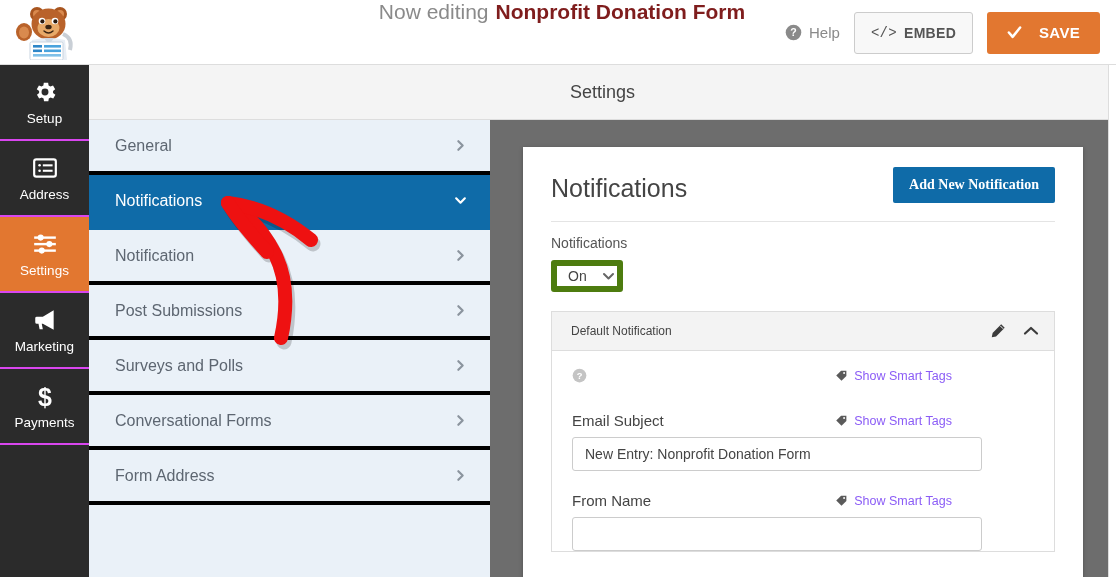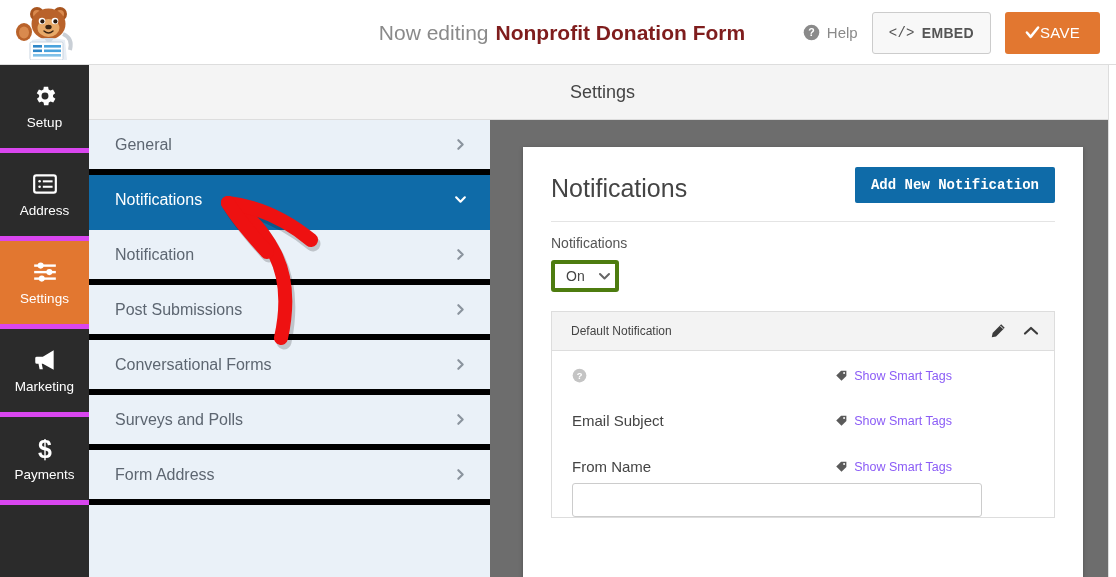--- a/index.html
+++ b/index.html
@@ -19,59 +19,59 @@
     background: #ffffff;
     border-bottom: 1px solid #dddddd;
     display: flex; align-items: center;
   }
   .logo-wrap { width: 90px; height: 65px; display:flex; align-items:center; justify-content:center; }
   .bear { position: relative; width: 62px; height: 56px; }
   .bear svg { display:block; }
 
   .title-center {
     position: absolute; left: 0; right: 0; top: 0; height: 65px;
-    display: flex; align-items: center; justify-content: center;
+    display: flex; align-items: flex-start; justify-content: center;
     pointer-events: none;
     margin-left: 8px;
   }
   .title-now { font-size: 21px; color: #8a8a8a; font-weight: 400; }
   .title-name { font-size: 21px; color: #7f1d1d; font-weight: bold; margin-left: 7px; }
 
   .topbar-right {
     position: absolute; right: 16px; top: 0; height: 65px;
     display: flex; align-items: center; gap: 14px;
   }
   .help-btn { display: flex; align-items: center; gap: 7px; color: #8a8a8a; font-size: 15px; cursor: pointer; }
   .help-ico { width: 17px; height: 17px; display:block; }
   .embed-btn {
     display: flex; align-items: center; gap: 7px;
     height: 42px; padding: 0 16px;
     background: #f8f8f8; border: 1px solid #cccccc; border-radius: 3px;
     color: #555555; font-size: 14px; font-weight: bold; letter-spacing: .3px; cursor: pointer;
   }
   .embed-code { font-family: "Liberation Mono", monospace; font-size: 14px; font-weight: normal; color:#555; }
   .save-btn {
-    display: flex; align-items: center; gap: 0;
+    display: flex; align-items: center; gap: 17px;
     height: 42px; padding: 15px 20px;
     background: #e27730; border: none; border-radius: 3px;
-    color: #ffffff; font-size: 15px; font-weight: normal; letter-spacing: .3px; cursor: pointer;
+    color: #ffffff; font-size: 15px; font-weight: bold; letter-spacing: .3px; cursor: pointer;
   }
   .check { width:15px; height:15px; display:block; }
 
   
   .sidebar {
     position: absolute; left: 0; top: 65px;
     width: 89px; height: 512px;
     background: #2b2b2b;
   }
   .sb-item {
-    height: 88px; width: 89px;
+    height: 76px; width: 89px;
     display: flex; flex-direction: column; align-items: center; justify-content: center;
     gap: 6px;
-    border-bottom: 5px solid #d946ef;
+    border-bottom: 2px solid #d946ef;
     color: #ffffff; cursor: pointer;
   }
   .sb-item.active { background: #e27730; }
   .sb-label { font-size: 13.5px; color: #ffffff; }
   .sb-ico { width: 26px; height: 26px; display:block; fill:#ffffff; }
 
   
   .settings-bar {
     position: absolute; left: 89px; top: 65px;
     width: 1027px; height: 55px;
@@ -85,21 +85,21 @@
   .menu-col {
     position: absolute; left: 89px; top: 120px;
     width: 401px; height: 457px;
     background: #eaf1f8;
     overflow: hidden;
   }
   .menu-item {
     height: 55px; width: 401px;
     display: flex; align-items: center; justify-content: space-between;
     padding: 0 23px 0 26px;
-    border-bottom: 6px solid #000000;
+    border-bottom: 4px solid #000000;
     color: #5d6671; font-size: 16px; cursor: pointer;
   }
   .menu-item.active { background: #0f6ba8; color: #ffffff; border-bottom-color:#0f6ba8; }
   .chev { width: 13px; height: 13px; display:block; }
   .chev path { stroke: #8b949e; stroke-width: 2; fill: none; stroke-linecap: round; stroke-linejoin: round; }
   .menu-item.active .chev path { stroke: #ffffff; }
 
   
   .main-area {
     position: absolute; left: 490px; top: 120px;
@@ -114,30 +114,30 @@
     overflow: hidden;
   }
   .panel-head {
     padding: 20px 28px 0 28px;
     display: flex; align-items: flex-start; justify-content: space-between;
   }
   .panel-title { font-size: 25px; color: #444444; font-weight: 400; line-height: 42px; }
   .add-btn {
     background: #0f6ba8; color:#ffffff; border: none; border-radius: 2px;
     height: 36px; padding: 0 16px; font-size: 14px; font-weight: bold; cursor: pointer;
-    font-family: Liberation Mono, monospace;
+    font-family: Liberation Serif, serif;
   }
   .hr { margin: 12px 28px 0 28px; height: 1px; background: #e4e4e4; }
 
   .field-label { font-size: 14px; color: #555555; }
   .sel-wrap { position: relative; display: inline-block; margin-top: 9px; }
   .sel {
     appearance: none; -webkit-appearance: none;
     height: 32px; padding: 0 30px 0 11px;
-    border: 4px solid #4d7c0f; border-radius: 3px; background: #ffffff;
+    border: 6px solid #4d7c0f; border-radius: 3px; background: #ffffff;
     font-size: 14px; color: #444444; font-family: "Liberation Sans", sans-serif; cursor: pointer;
   }
   .sel-chev { position: absolute; right: 9px; top: 12px; width: 11px; height: 8px; pointer-events:none; }
   .sel-chev path { stroke:#666; stroke-width:2; fill:none; stroke-linecap:round; stroke-linejoin:round;}
 
   .notif-box {
     margin: 19px 28px 0 28px;
     border: 1px solid #dddddd;
     background: #ffffff;
   }
@@ -331,28 +331,28 @@
 
 
     <div class="menu-item">
       <span>Post Submissions</span>
       <svg class="chev" viewBox="0 0 12 12">
           <path d="M4 2 L8 6 L4 10"></path>
         </svg>
     </div>
 
     <div class="menu-item">
+      <span>Surveys and Polls</span>
+      <svg class="chev" viewBox="0 0 12 12">
+          <path d="M4 2 L8 6 L4 10"></path>
+        </svg>
+    </div>
+
+    <div class="menu-item">
       <span>Conversational Forms</span>
-      <svg class="chev" viewBox="0 0 12 12">
-          <path d="M4 2 L8 6 L4 10"></path>
-        </svg>
-    </div>
-
-    <div class="menu-item">
-      <span>Surveys and Polls</span>
       <svg class="chev" viewBox="0 0 12 12">
           <path d="M4 2 L8 6 L4 10"></path>
         </svg>
     </div>
 
     <div class="menu-item">
       <span>Form Address</span>
       <svg class="chev" viewBox="0 0 12 12">
           <path d="M4 2 L8 6 L4 10"></path>
         </svg>
@@ -421,20 +421,21 @@
               <span class="field-label">Email Subject</span>
             </span>
             <span class="smart-tags">
               <svg class="tag-ico" viewBox="0 0 16 16">
                 <path d="M1.5 8 L7.5 2 h6.5 v6.5 l-6 6 Z" fill="#5a5a5a"></path>
                 <circle cx="11.2" cy="4.8" r="1.2" fill="#ffffff"></circle>
               </svg>
               <span>Show Smart Tags</span>
             </span>
           </div>
+          <input class="text-input" value="New Entry: Nonprofit Donation Form" style="">
 
           <div class="gap"></div>
 
           
           <div class="row-label">
             <span class="label-left">
               <span class="field-label">From Name</span>
             </span>
             <span class="smart-tags">
               <svg class="tag-ico" viewBox="0 0 16 16">

